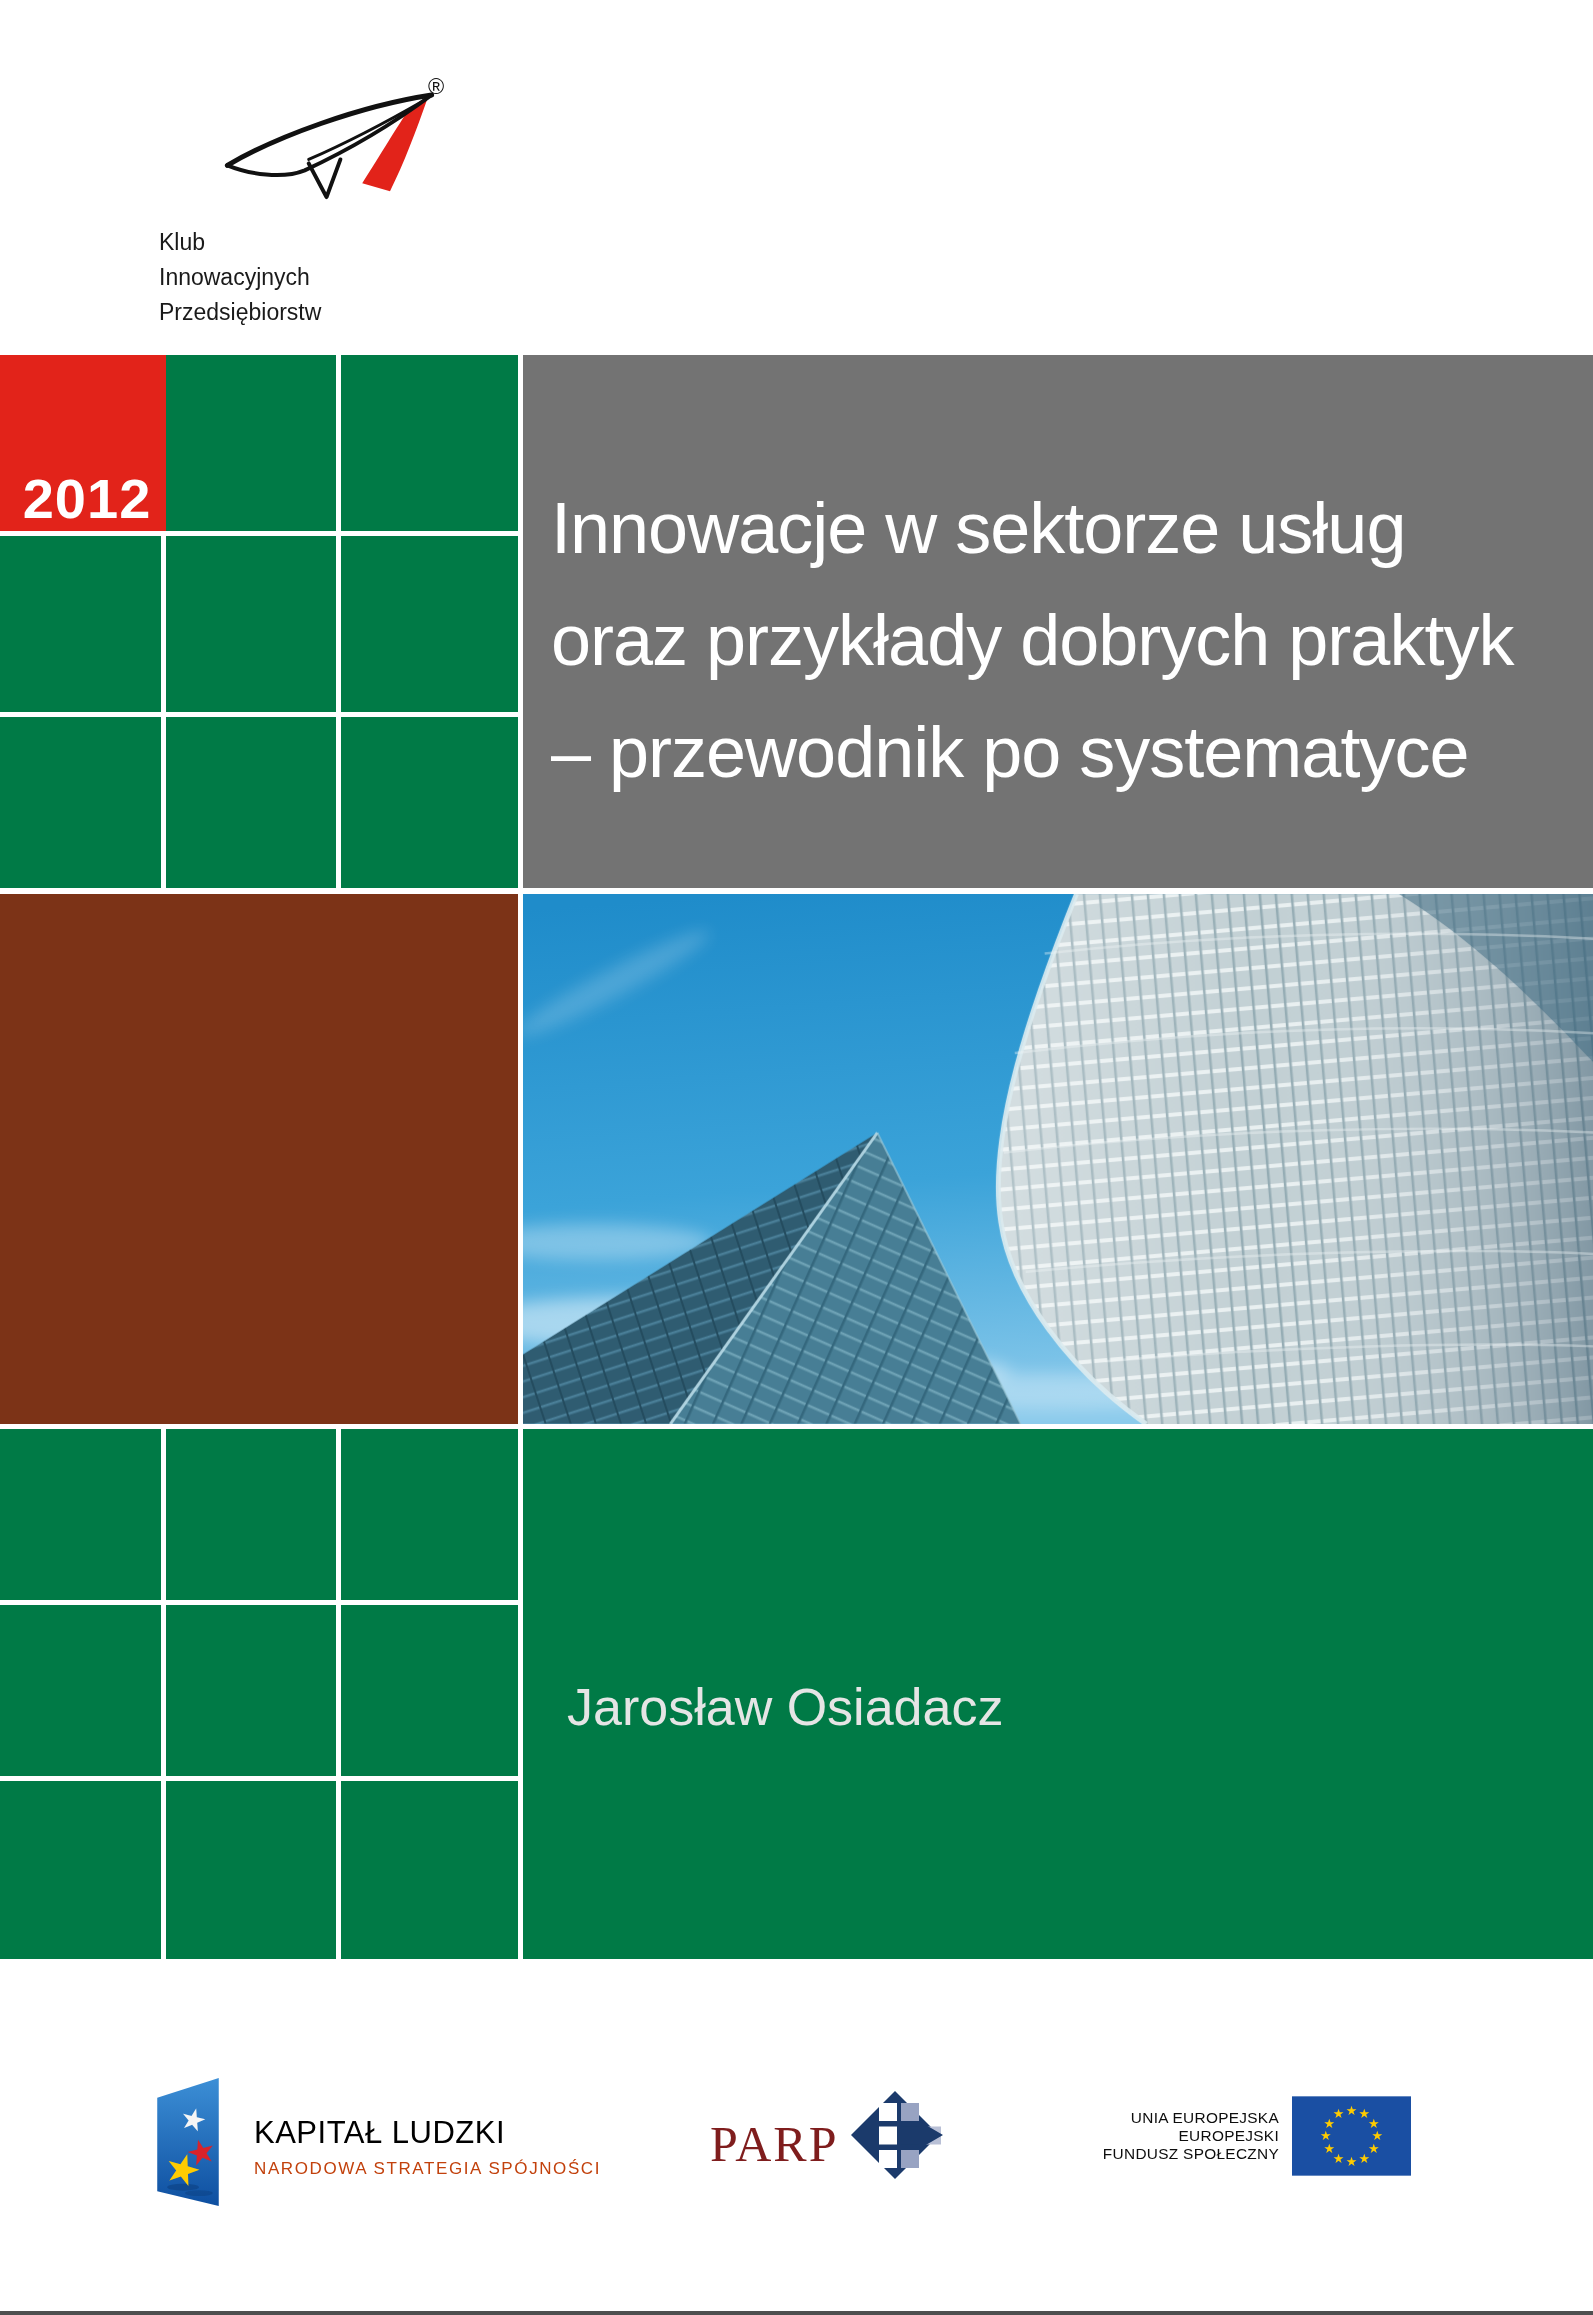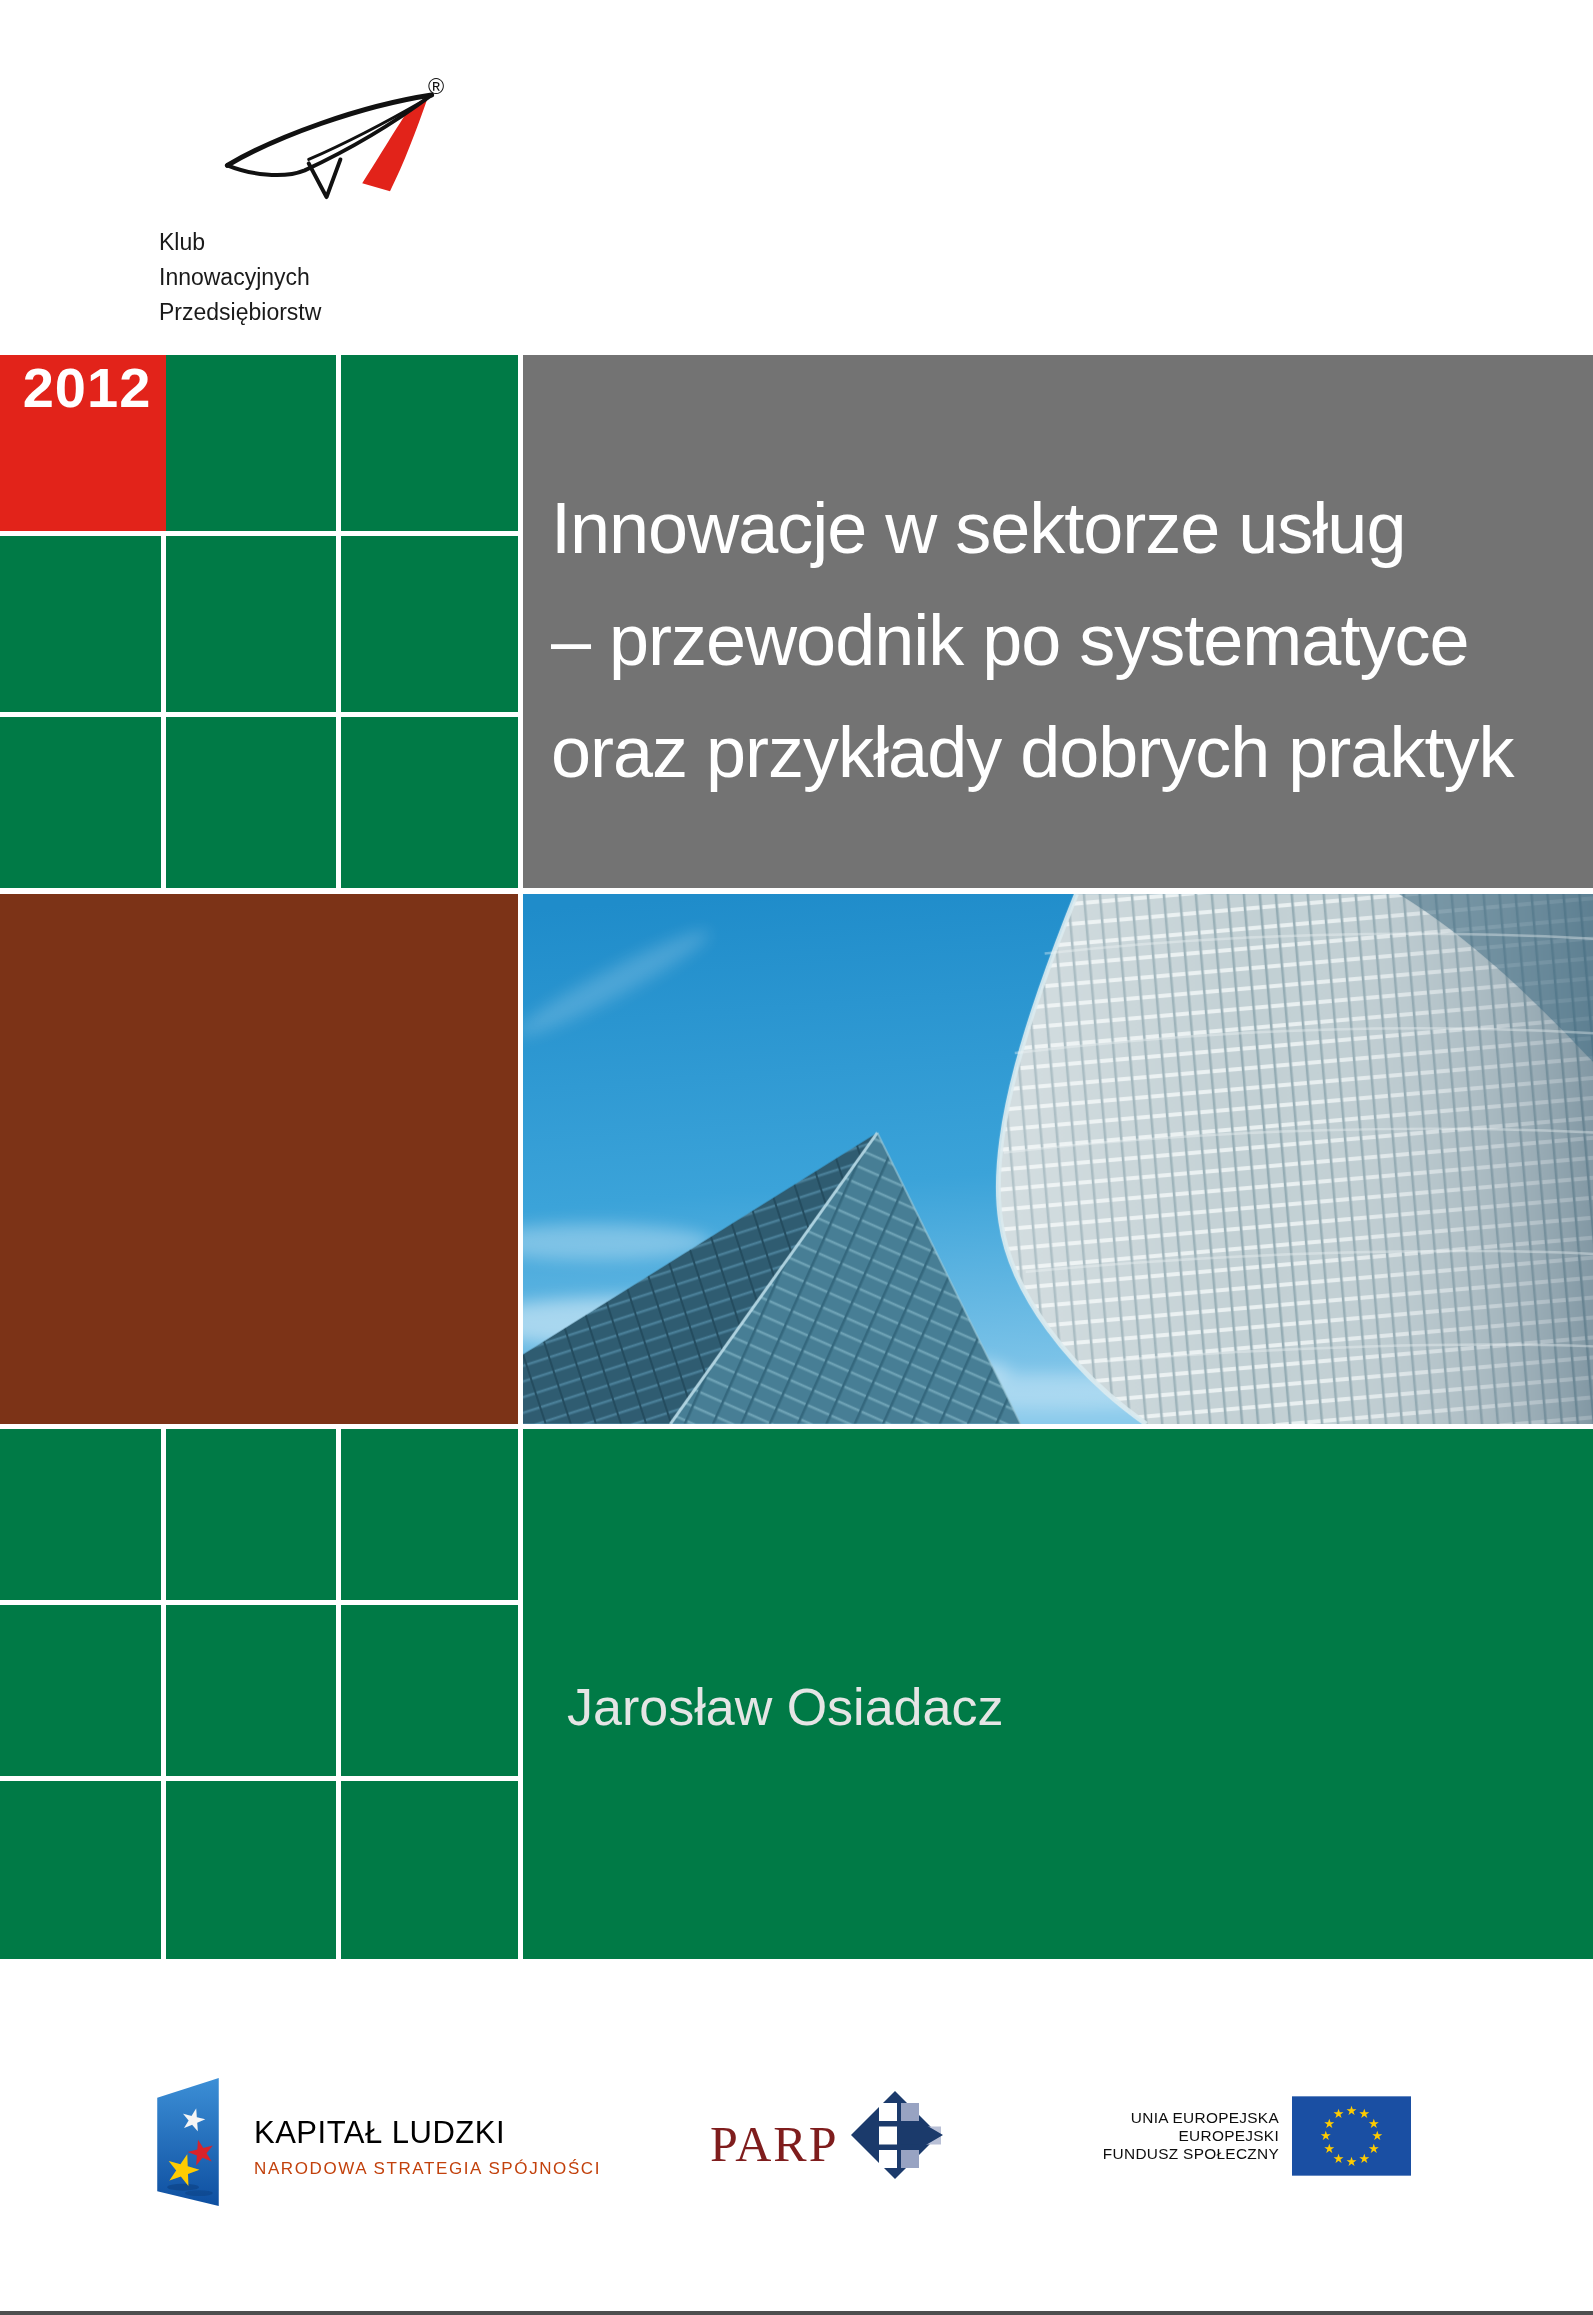--- a/index.html
+++ b/index.html
@@ -18,21 +18,21 @@
   .publisher-text{left:159px;top:225px;font-size:23px;line-height:35px;color:#1a1a1a;}
 
   
   .cell{position:absolute;background:#007a46;}
   .c1{left:0;width:161px}.c2{left:166px;width:170px}.c3{left:341px;width:177px}
   .tr1{top:355px;height:176px}.tr2{top:536px;height:176px}.tr3{top:717px;height:171px}
   .br1{top:1429px;height:171px}.br2{top:1605px;height:171px}.br3{top:1781px;height:178px}
 
   .year-badge{
     left:0;top:355px;width:174px;height:176px;background:#e2231a;
-    display:flex;align-items:flex-start;justify-content:center;
+    display:flex;align-items:flex-end;justify-content:center;
     color:#fff;font-size:56px;font-weight:bold;letter-spacing:1px;
   }
 
   .title-block{
     left:523px;top:355px;width:1071px;height:533px;background:#737373;
     box-sizing:border-box;padding:117px 10px 0 28px;
     color:#ffffff;font-size:72px;line-height:112px;letter-spacing:-1px;
     white-space:nowrap;
   }
 
@@ -88,22 +88,22 @@
   <div class="cell c3 tr1"></div>
   <div class="cell c1 tr2"></div>
   <div class="cell c2 tr2"></div>
   <div class="cell c3 tr2"></div>
   <div class="cell c1 tr3"></div>
   <div class="cell c2 tr3"></div>
   <div class="cell c3 tr3"></div>
 
   <div class="abs title-block">
     <div>Innowacje w sektorze usług</div>
+    <div>oraz przykłady dobrych praktyk</div>
     <div>– przewodnik po systematyce</div>
-    <div>oraz przykłady dobrych praktyk</div>
   </div>
 
   <div class="abs brown-box"></div>
   <svg class="abs photo" viewBox="0 0 1076 533" preserveAspectRatio="none">
     <defs>
       <linearGradient id="sky" x1="0.2" y1="0" x2="0.35" y2="1">
         <stop offset="0" stop-color="#1f8cca"></stop>
         <stop offset="0.55" stop-color="#3ba3d9"></stop>
         <stop offset="1" stop-color="#8ccbec"></stop>
       </linearGradient>

